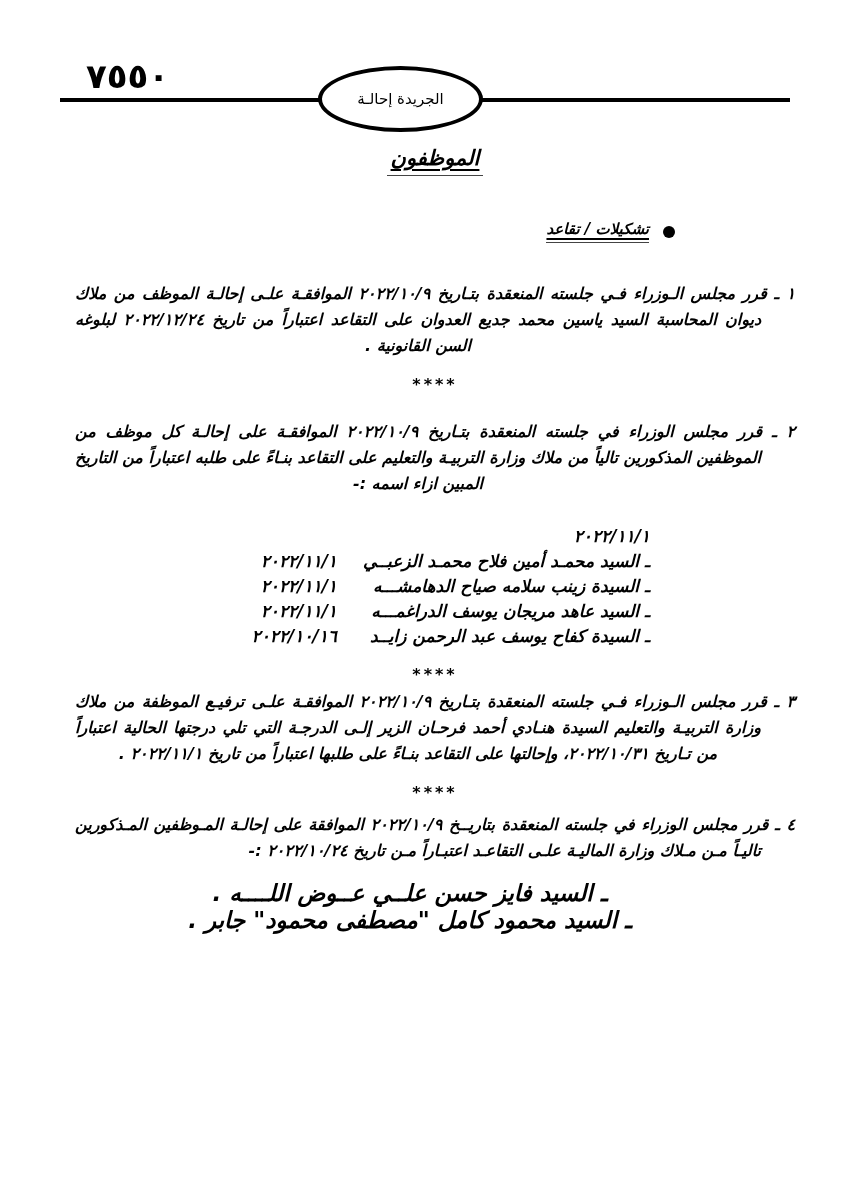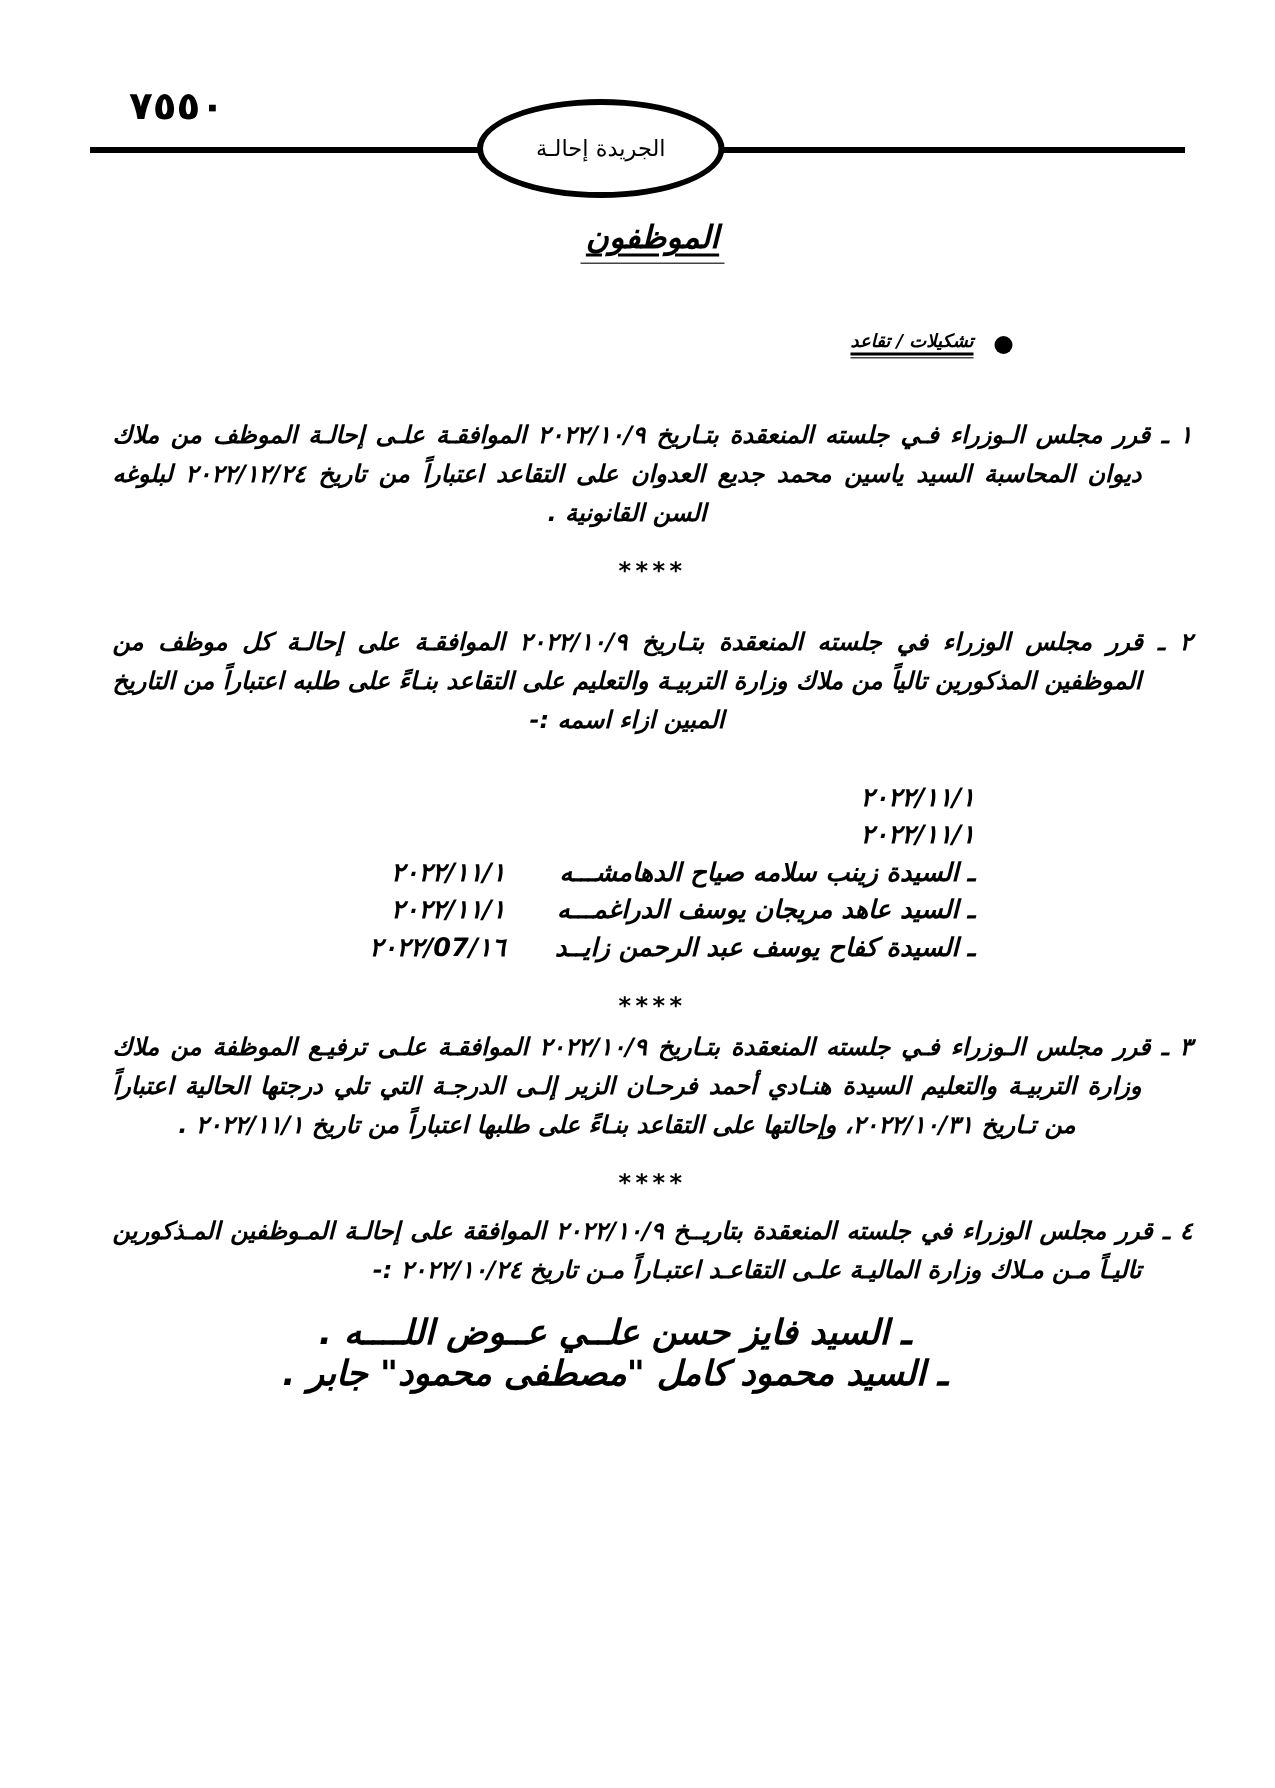--- a/index.html
+++ b/index.html
@@ -10,21 +10,21 @@
     background:#ffffff;
     color:#000;
     font-family:"DejaVu Sans", sans-serif;
     overflow:hidden;
   }
 
   
   .hdr { position:absolute; top:0; left:0; right:0; height:140px; }
   .page-number {
     position:absolute; top:56px; left:86px;
-    font-size:26px; font-weight:bold; letter-spacing:2px;
+    font-size:34px; font-weight:bold; letter-spacing:2px;
     direction:rtl;
   }
   .hdr-line {
     position:absolute; top:98px; left:60px; right:60px;
     border-top:4px solid #000;
   }
   .hdr-oval {
     position:absolute; top:66px; left:318px;
     width:165px; height:66px;
     background:#fff; border:4px solid #000; border-radius:50%;
@@ -50,21 +50,21 @@
   .section-head {
     margin:44px 120px 0 0;
     display:flex; align-items:center; gap:14px;
     direction:rtl;
   }
   .bullet-dot {
     width:12px; height:12px; background:#000; border-radius:50%;
     flex:0 0 auto;
   }
   .section-label {
-    font-size:12px; font-weight:bold;
+    font-size:15px; font-weight:bold;
     text-decoration:underline;
     text-decoration-thickness:2px;
     text-underline-offset:4px;
     border-bottom:1px solid #444;
     padding-bottom:4px;
   }
 
   .decision {
     font-size:16px; font-weight:bold; line-height:26px;
     text-align:justify; text-align-last:center;
@@ -127,33 +127,34 @@
 
     <div class="sep sep1">****</div>
 
     <p class="decision d2"><span>٢ ـ</span> <span>قرر مجلس الوزراء في جلسته المنعقدة بتـاريخ ٢٠٢٢/١٠/٩ الموافقـة على إحالـة كل موظف من الموظفين المذكورين تالياً من ملاك وزارة التربيـة والتعليم على التقاعد بنـاءً على طلبه اعتباراً من التاريخ المبين ازاء اسمه :-</span></p>
 
     <div class="retire-list">
       <div class="retiree-row">
         <span class="retiree-date">٢٠٢٢/١١/١</span>
       </div>
       <div class="retiree-row">
+        <span class="retiree-name">ـ السيد محمـد أمين فلاح محمـد الزعبــي</span>
         <span class="retiree-date">٢٠٢٢/١١/١</span>
       </div>
       <div class="retiree-row">
         <span class="retiree-name">ـ السيدة زينب سلامه صياح الدهامشـــه</span>
         <span class="retiree-date">٢٠٢٢/١١/١</span>
       </div>
       <div class="retiree-row">
         <span class="retiree-name">ـ السيد عاهد مريجان يوسف الدراغمـــه</span>
         <span class="retiree-date">٢٠٢٢/١١/١</span>
       </div>
       <div class="retiree-row">
         <span class="retiree-name">ـ السيدة كفاح يوسف عبد الرحمن زايــد</span>
-        <span class="retiree-date">٢٠٢٢/07/١٦</span>
+        <span class="retiree-date">٢٠٢٢/١٠/١٦</span>
       </div>
     </div>
 
     <div class="sep sep2">****</div>
 
     <p class="decision d3"><span>٣ ـ</span> <span>قرر مجلس الـوزراء فـي جلسته المنعقدة بتـاريخ ٢٠٢٢/١٠/٩ الموافقـة علـى ترفيـع الموظفة من ملاك وزارة التربيـة والتعليم السيدة هنـادي أحمد فرحـان الزير إلـى الدرجـة التي تلي درجتها الحالية اعتباراً من تـاريخ ٢٠٢٢/١٠/٣١، وإحالتها على التقاعد بنـاءً على طلبها اعتباراً من تاريخ ٢٠٢٢/١١/١ .</span></p>
 
     <div class="sep sep3">****</div>
 
     <p class="decision d4 last-right"><span>٤ ـ</span> <span>قرر مجلس الوزراء في جلسته المنعقدة بتاريــخ ٢٠٢٢/١٠/٩ الموافقة على إحالـة المـوظفين المـذكورين تاليـاً مـن مـلاك وزارة الماليـة علـى التقاعـد اعتبـاراً مـن تاريخ ٢٠٢٢/١٠/٢٤ :-</span></p>

